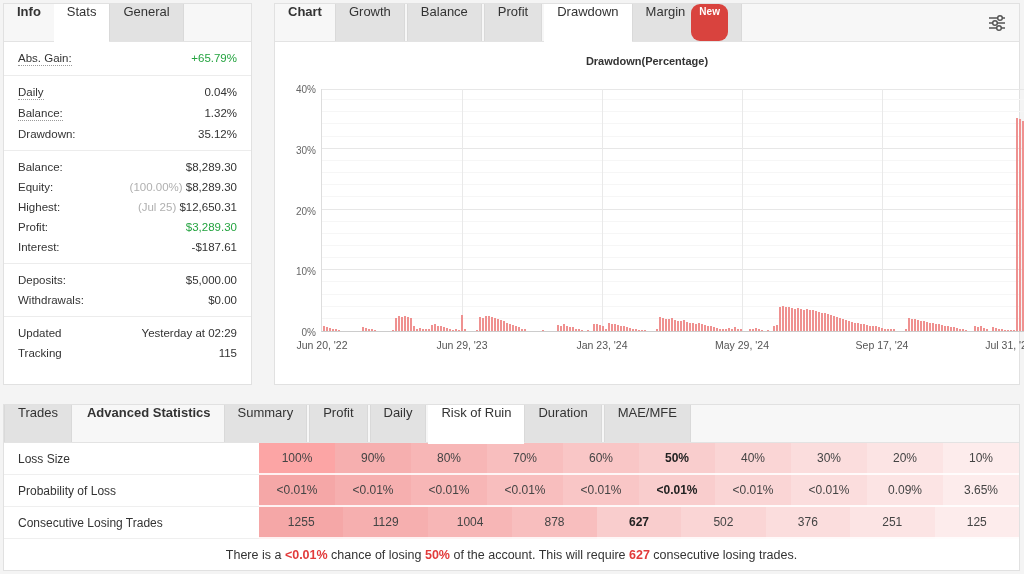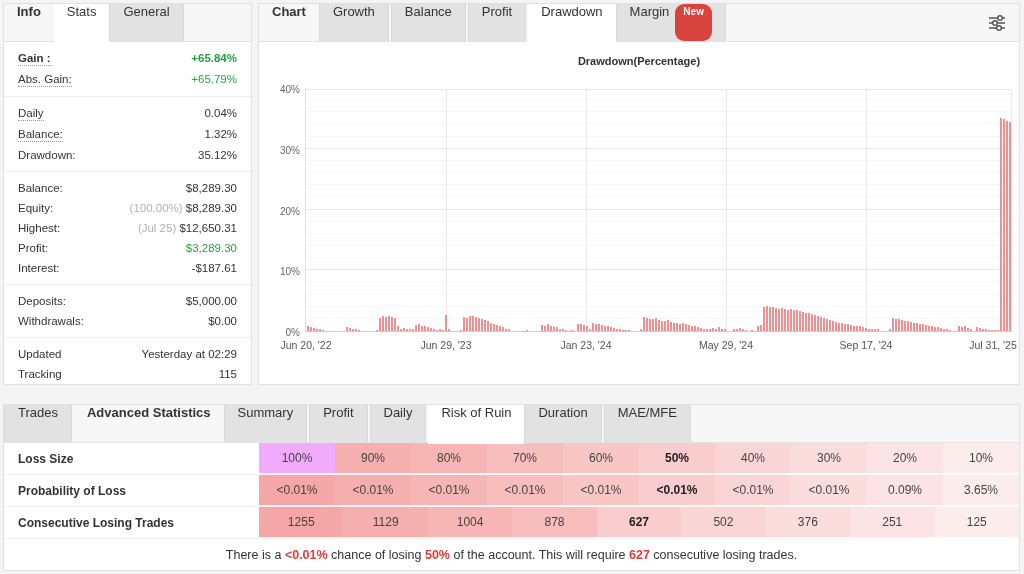--- a/index.html
+++ b/index.html
@@ -6,21 +6,21 @@
   html,body { margin:0; padding:0; }
   body {
     width:1024px; height:574px; overflow:hidden;
     background:#f4f4f4;
     font-family:"Liberation Sans", sans-serif;
     color:#333;
   }
   .top-row { display:flex; gap:6px; margin:3px 4px 0 3px; height:382px; }
   .panel { background:#fff; border:1px solid #e1e1e1; }
   .left-panel { width:249px; display:flex; flex-direction:column; }
-  .chart-panel { flex:1; position:relative; }
+  .chart-panel { flex:1; position:relative;margin-left:16px; }
 
   
   .tabbar {
     display:flex; align-items:stretch; height:38px;
     background:#f7f7f7; border-bottom:1px solid #e3e3e3;
     font-size:13px; position:relative;
   }
   .tab { display:flex; padding:0 13px; white-space:nowrap; cursor:pointer; color:#333; }
   .tab.plain { font-weight:bold; cursor:default; }
   .tab.gray { background:#e2e2e2; border-left:1px solid #d9d9d9; border-right:1px solid #d9d9d9; margin-right:2px; }
@@ -55,21 +55,21 @@
   .bar { position:absolute; bottom:0; width:2px; }
   .ytick { position:absolute; left:-42px; width:36px; text-align:right; font-size:10px; color:#666; }
   .xtick { position:absolute; top:100%; margin-top:8px; font-size:10.5px; color:#555; white-space:nowrap; transform:translateX(-50%); }
   .xtick.last { transform:translateX(-92%); }
 
   
   .bottom-panel { margin:19px 4px 0 3px; height:167px; display:flex; flex-direction:column; }
   .trow { display:flex; height:32px; align-items:stretch; }
   .tlabel {
     width:255px; display:flex; align-items:center; padding-left:14px;
-    font-size:12px; background:#fff; border-bottom:1px solid #efefef;font-weight:bold;
+    font-size:12px; background:#fff; border-bottom:1px solid #efefef;
   }
   .tcell {
     flex:1; display:flex; align-items:center; justify-content:center;
     font-size:12px; color:#444; border-bottom:2px solid rgba(255,255,255,0.85);
   }
   .tcell.boldcol { font-weight:bold; color:#222; }
   .rfoot { flex:1; display:flex; align-items:center; justify-content:center; font-size:12.5px; color:#333; }
   .rfoot span { white-space:pre; }
   .red-strong { font-weight:bold; }
 </style>
@@ -84,24 +84,20 @@
           <span>Info</span>
         </div>
         <div class="tab active">
           <span>Stats</span>
         </div>
         <div class="tab gray">
           <span>General</span>
         </div>
       </div>
     <div class="stats-body" id="stat-groups">
-        <div class="statrow">
-          <span class="lbl bold dotted">Gain :</span>
-          <span class="val green bold" style="color: rgb(35, 163, 63);"><span>+65.84%</span></span>
-        </div>
         <div class="statrow">
           <span class="lbl dotted">Abs. Gain:</span>
           <span class="val green" style="color: rgb(35, 163, 63);"><span>+65.79%</span></span>
         </div>
         <div class="grp-divider"></div>
         <div class="statrow">
           <span class="lbl dotted">Daily</span>
           <span class="val "><span>0.04%</span></span>
         </div>
         <div class="statrow">
@@ -451,21 +447,21 @@
       <div class="tab gray">
         <span>Duration</span>
       </div>
       <div class="tab gray">
         <span>MAE/MFE</span>
       </div>
     </div>
   <div id="ror-table">
       <div class="trow">
         <div class="tlabel">Loss Size</div>
-        <div class="tcell" style="background: #f0abfc;">100%</div>
+        <div class="tcell" style="background: #fca5a5;">100%</div>
         <div class="tcell" style="background: rgb(246, 175, 175);">90%</div>
         <div class="tcell" style="background: rgb(247, 182, 182);">80%</div>
         <div class="tcell" style="background: rgb(248, 190, 190);">70%</div>
         <div class="tcell" style="background: rgb(249, 198, 198);">60%</div>
         <div class="tcell boldcol" style="background: rgb(249, 205, 205);">50%</div>
         <div class="tcell" style="background: rgb(250, 213, 213);">40%</div>
         <div class="tcell" style="background: rgb(251, 221, 221);">30%</div>
         <div class="tcell" style="background: rgb(252, 228, 228);">20%</div>
         <div class="tcell" style="background: rgb(253, 236, 236);">10%</div>
       </div>

